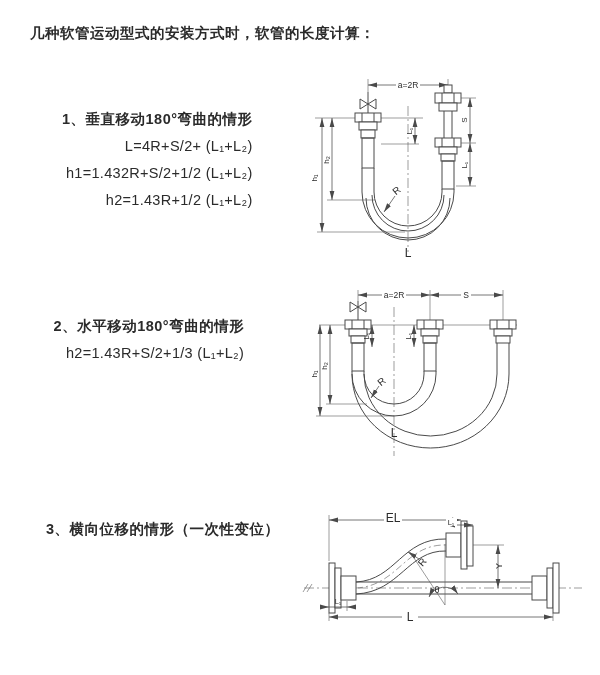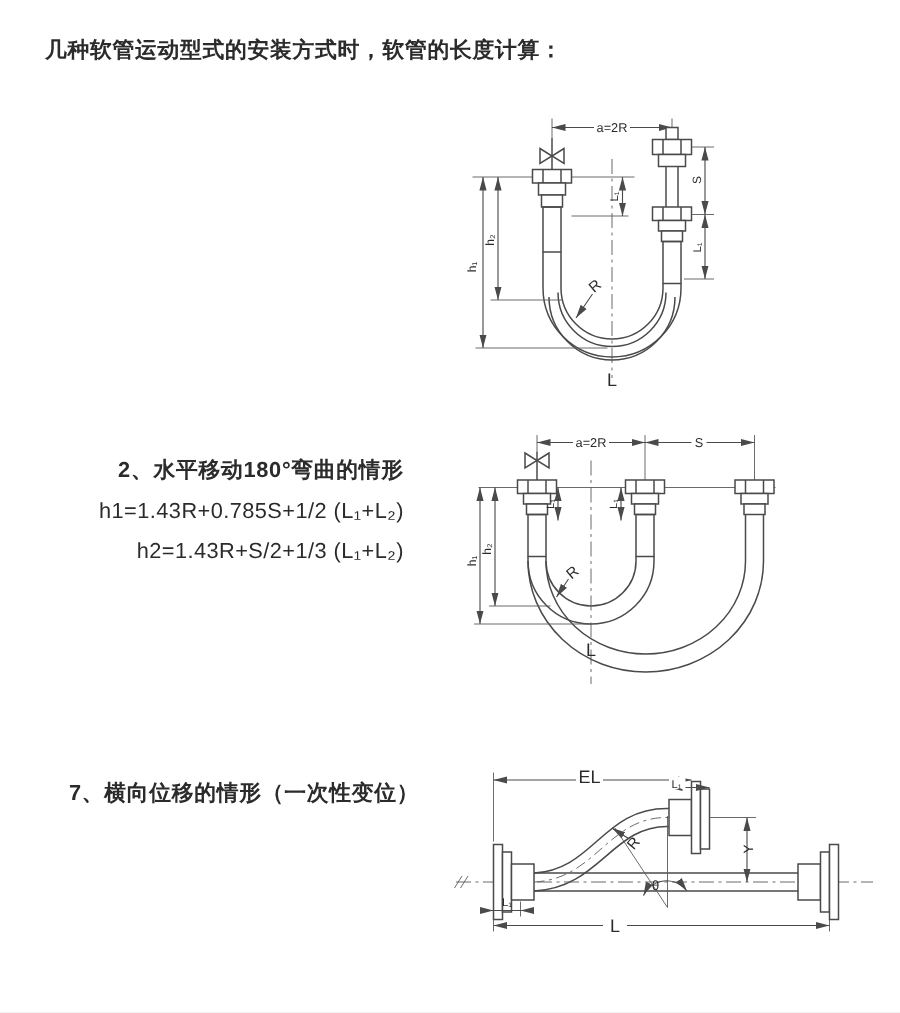--- a/index.html
+++ b/index.html
@@ -25,29 +25,34 @@
   svg.diagram .cl    { stroke:#5a5a5a; stroke-width:.6; fill:none; stroke-dasharray:10 3 2 3; }
   svg.diagram .hosecl{ stroke:#5a5a5a; stroke-width:.6; fill:none; stroke-dasharray:7 3 2 3; }
 </style>
 </head>
 <body>
 
 <div class="page">
 
   <h1 class="title">几种软管运动型式的安装方式时，软管的长度计算：</h1>
 
-
-  <section class="sec" style="top:306px">
+  <section class="sec" style="top:111px">
+    <div class="sec-heading">1、垂直移动180°弯曲的情形</div>
+    <div class="formula">L=4R+S/2+ (L₁+L₂)</div>
+    <div class="formula">h1=1.432R+S/2+1/2 (L₁+L₂)</div>
+    <div class="formula">h2=1.43R+1/2 (L₁+L₂)</div>
+  </section>
+
+  <section class="sec" style="top:318px">
     <div class="sec-heading">2、水平移动180°弯曲的情形</div>
-    <div class="formula">h1=1.43R+0.785S+1/2 (L₁+L₂)</div>
     <div class="formula">h2=1.43R+S/2+1/3 (L₁+L₂)</div>
   </section>
 
   <section class="sec" style="top:521px">
-    <div class="sec-heading">7、横向位移的情形（一次性变位）</div>
+    <div class="sec-heading">3、横向位移的情形（一次性变位）</div>
   </section>
 
   <svg class="diagram" style="left:305px;top:62px" width="300" height="200" viewBox="0 0 300 200">
     <defs>
       <marker id="ar1" markerWidth="10" markerHeight="6" refX="9" refY="3" orient="auto-start-reverse" markerUnits="userSpaceOnUse">
         <path d="M9,3 L0,0.6 L0,5.4 Z" fill="#4a4a4a"></path>
       </marker>
       <pattern id="hp1" width="4" height="4" patternUnits="userSpaceOnUse">
         <path d="M0,0 L4,4 M4,0 L0,4" stroke="#6a6a6a" stroke-width="0.5"></path>
       </pattern>

